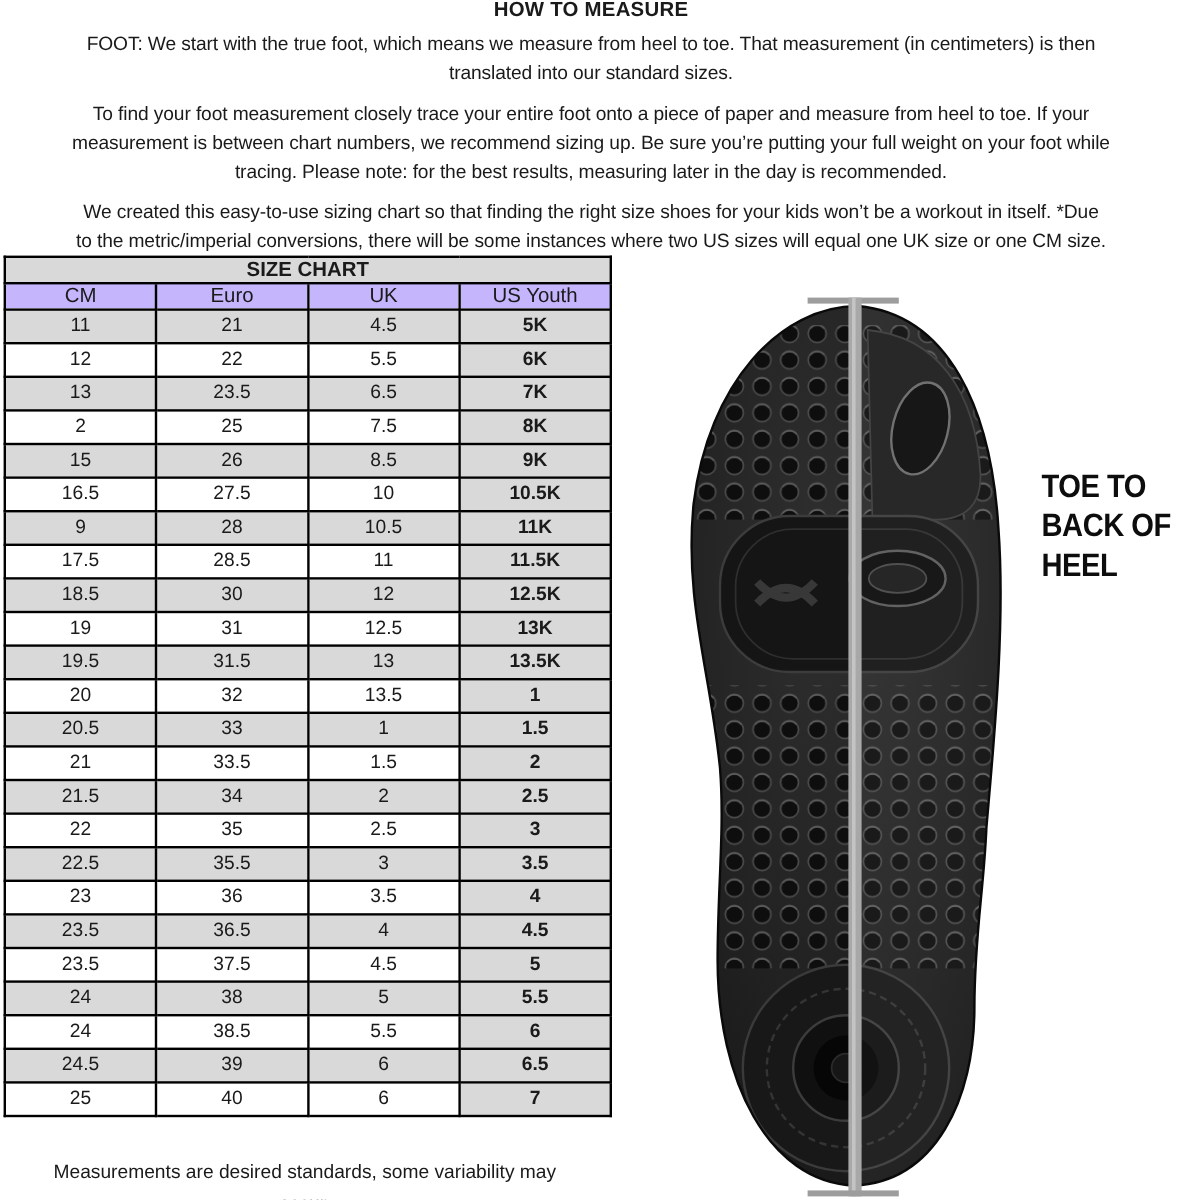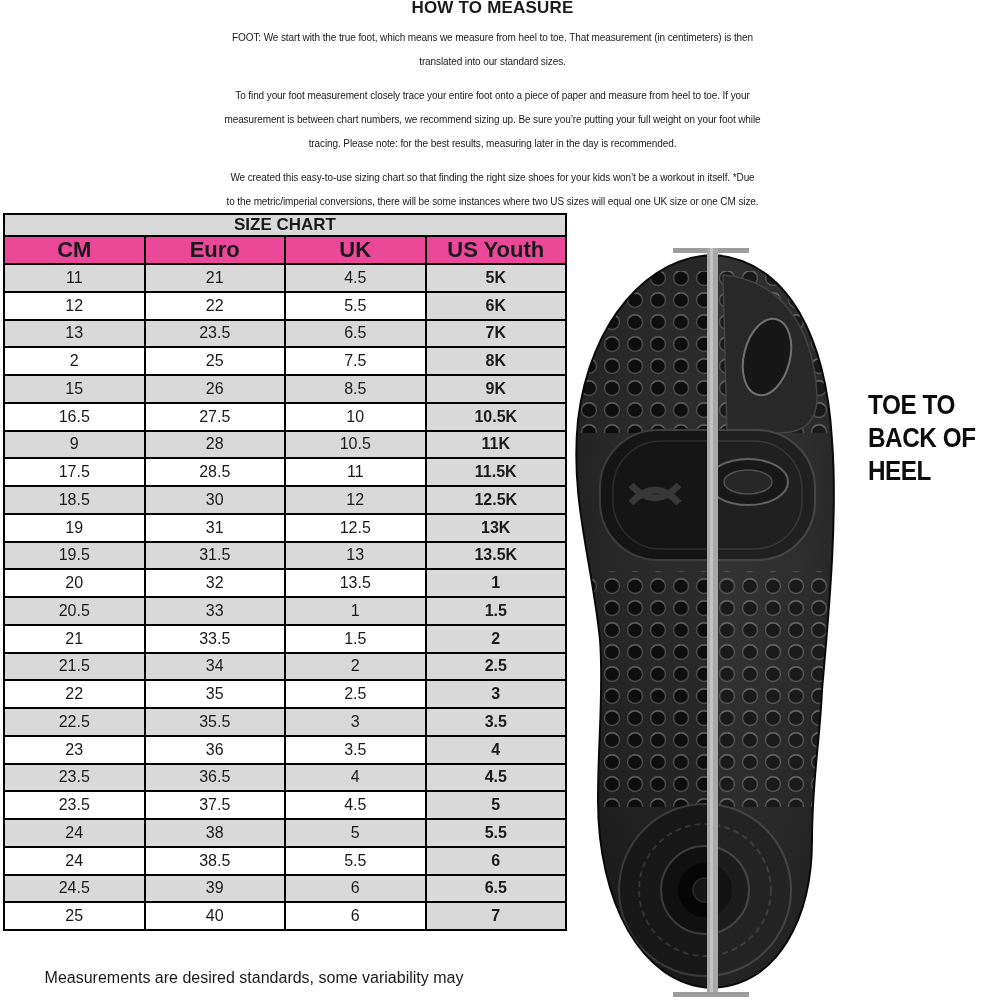--- a/index.html
+++ b/index.html
@@ -8,35 +8,35 @@
     background:#ffffff; color:#1a1a1a;
     font-family:"Liberation Sans", sans-serif;
   }
   
   .text-block { width:985px; text-align:center; }
   .page-title {
     font-size:17px; font-weight:700; line-height:16px; margin:0;
     letter-spacing:0.2px;
   }
   .intro-para {
-    font-size:10px; line-height:24px; margin:10px 0 0 0;
+    font-size:16px; line-height:24px; margin:10px 0 0 0;
     white-space:pre-line; letter-spacing:-0.1px;
   }
   
   .table-wrap { position:absolute; left:3px; top:213px; }
   table.size-table {
     border-collapse:collapse; table-layout:fixed;
-    width:564px; height:718px;
+    width:507px; height:718px;
   }
   table.size-table th, table.size-table td {
     border:2px solid #000; text-align:center; vertical-align:middle;
     padding:0; overflow:hidden;
   }
   .chart-title-cell { background:#d9d9d9; font-size:17px; font-weight:700; }
-  th.col-head { background:#ec4899; font-size:22px; font-weight:700; }
+  th.col-head { background:#c4b5fd; font-size:17px; font-weight:400; }
   table.size-table td { font-size:16px; background:#ffffff; }
   tbody tr:nth-child(odd) td { background:#d9d9d9; }
   table.size-table td:last-child { background:#d9d9d9; font-weight:700; }
   
   .footnote {
     position:absolute; left:0; top:965px; width:508px;
     text-align:center; font-size:16px; line-height:26px; white-space:pre-line;
   }
   
   .insole-svg { position:absolute; left:555px; top:245px; }

